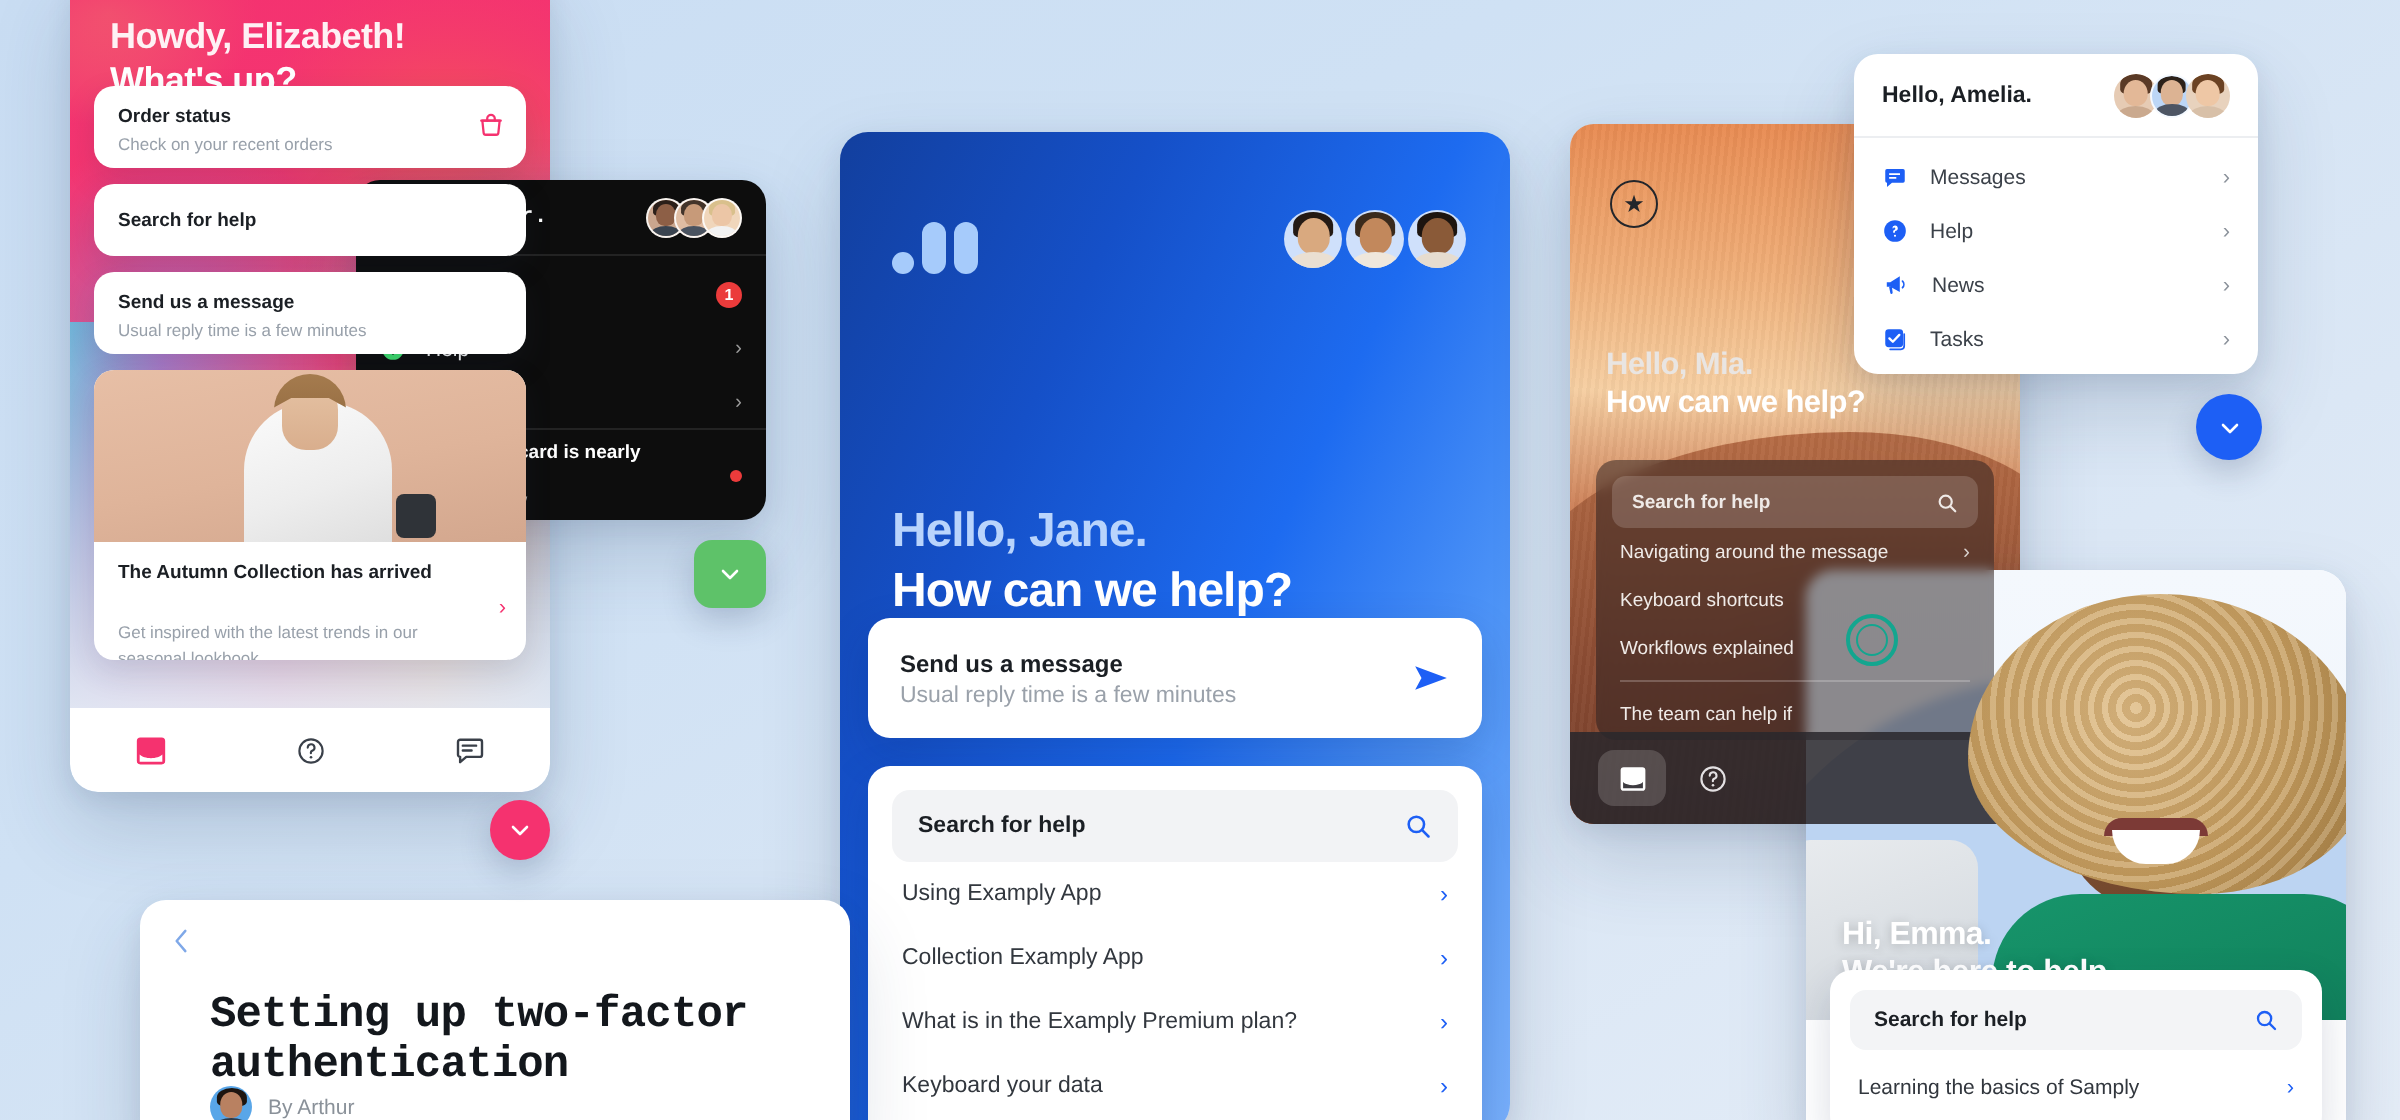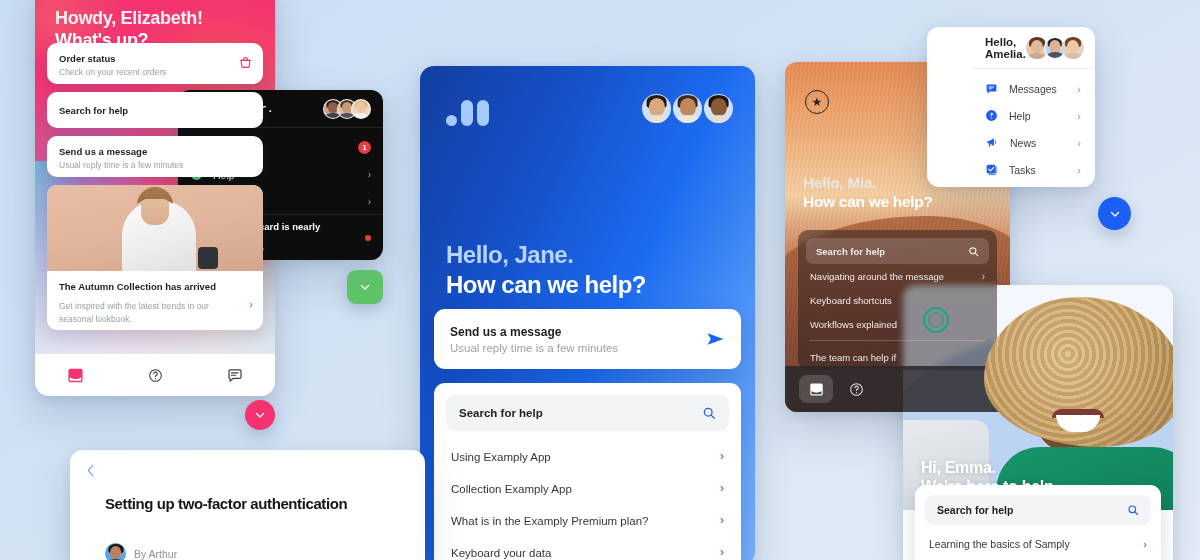--- a/index.html
+++ b/index.html
@@ -68,21 +68,21 @@
   #p-article .photo .hair{
     position:absolute; left:50%; top:2px; width:36px; height:40px; transform:translateX(-50%);
     background: linear-gradient(180deg,#a57b4e 0%, #8a6339 100%);
     border-radius: 18px 18px 10px 10px; clip-path: polygon(0 0,100% 0,100% 42%,76% 30%,24% 30%,0 42%);
   }
   #p-article .photo .bag{
     position:absolute; left:70%; top:62px; width:20px; height:22px; background:#2f3338; border-radius:4px;
   }
   #p-article .atxt { padding: 10px 12px 0 12px; position: relative;}
   #p-article .atxt .t { font-size: 9.5px; font-weight:bold; color:#1b1f24; }
-  #p-article .atxt .s { font-size: 8.5px; color:#98a0aa; line-height:13px; margin-top:8px; width: 175px;}
+  #p-article .atxt .s { font-size: 8.5px; color:#98a0aa; line-height:13px; margin-top:18px; width: 175px;}
   #p-article .atxt .ch { position:absolute; right:10px; top:27px; color:#f5326f; font-size:11px; }
   #pink-messenger .tabbar {
     position:absolute; left:0; right:0; bottom:0; height:42px; background:#fff;
     display:flex; align-items:center; justify-content:space-around; z-index:5;
     border-radius: 0 0 14px 14px;
   }
 
   
   #dark-messenger { left:178px; top:90px; width:205px; height:170px; background:#0d0d0d; border-radius:12px; }
   #dark-messenger .dhdr { height:38px; display:flex; align-items:center; justify-content:space-between;
@@ -95,41 +95,41 @@
     font-size:8px; display:flex; align-items:center; justify-content:center; font-weight:bold;}
   #dark-messenger .dnote { position:absolute; left:0; right:0; bottom:0; height:46px;
     border-top:1px solid #232323; display:flex; align-items:center; gap:9px; padding: 0 12px; }
   #dark-messenger .dnote .t { color:#fff; font-size:9.5px; font-weight:bold; }
   #dark-messenger .dnote .s { color:#a9a9a9; font-size:9px; margin-top:2px;}
   #dark-messenger .dot { width:6px; height:6px; border-radius:50%; background:#eb3b3b; }
 
   
   #blue-messenger { left:420px; top:66px; width:335px; height:500px; border-radius:14px;
     background: linear-gradient(115deg, #123f9e 0%, #1550c8 28%, #1d6bf0 55%, #4f95f7 78%, #79b0fb 100%); }
-  #blue-messenger .bhdr { position:relative; height:255px; }
+  #blue-messenger .bhdr { position:relative; height:255px;margin-top:11px; }
   #blue-messenger .logo { position:absolute; left:26px; top:34px; display:flex; align-items:flex-end; gap:4px; }
   #blue-messenger .logo i { display:block; background:#a6cbfb; border-radius:6px; }
   #blue-messenger .logo i.d1 { width:11px; height:11px; border-radius:50%; }
   #blue-messenger .logo i.d2 { width:12px; height:26px; }
   #blue-messenger .logo i.d3 { width:12px; height:26px; }
   #blue-messenger .avatars { position:absolute; right:22px; top:28px; display:flex; }
   #blue-messenger .hello { position:absolute; left:26px; bottom:22px; color:#fff; }
   #blue-messenger .hello .l1 { font-size:24px; font-weight:bold; color:#b9d4fc; letter-spacing:-.5px;}
   #blue-messenger .hello .l2 { font-size:24px; font-weight:bold; letter-spacing:-.5px; margin-top:2px;}
   #blue-messenger .bcard { position:absolute; left:14px; right:14px; background:#fff; border-radius:11px;
     box-shadow: 0 8px 22px rgba(10,35,90,.18); }
   #b-send { top:243px; height:60px; padding:12px 16px; display:flex; align-items:center; }
   #b-send .t { font-size:12px; font-weight:bold; color:#1b1f24; }
   #b-send .s { font-size:11.5px; color:#9aa1aa; margin-top:3px;}
   #b-send .arrow { margin-left:auto; color:#1d5ff5; font-size:17px; }
   #b-help { top:317px; bottom:-70px; padding:12px; }
   #b-search { height:36px; background:#f2f3f5; border-radius:9px; display:flex; align-items:center;
     padding:0 13px; }
   #b-search .ph { font-size:11.5px; font-weight:bold; color:#1b1f24; }
-  #b-help .item { height:32px; display:flex; align-items:flex-end; padding: 0 5px; font-size:11.5px; color:#32373e;}
+  #b-help .item { height:32px; display:flex; align-items:center; padding: 0 5px; font-size:11.5px; color:#32373e;}
   #b-help .item .ch { margin-left:auto; color:#1d5ff5; font-size:12px;}
   #b-help .item:first-of-type { margin-top:6px; }
 
   
   #desert-messenger { left:785px; top:62px; width:225px; height:350px; border-radius:12px;
     background: linear-gradient(180deg, #e88b52 0%, #f0b07a 22%, #f6cfa2 38%, #c97a52 56%, #8f4f36 100%); }
   #desert-messenger .grain{ position:absolute; inset:0;
     background: repeating-linear-gradient(96deg, rgba(255,255,255,.05) 0 2px, rgba(0,0,0,.05) 2px 4px);
     opacity:.55;}
   #desert-messenger .dune {
@@ -152,21 +152,21 @@
     font-size:9.5px; color:#f0ebe8; }
   #desert-messenger .panel .it .ch { margin-left:auto; color:#d9d2ce; font-size:10px;}
   #desert-messenger .panel .sep { height:1px; background: rgba(255,255,255,.22); margin:4px 4px; }
   #desert-messenger .dtab { position:absolute; left:0; right:0; bottom:0; height:46px;
     background: rgba(42,40,44,.86); display:flex; align-items:center; gap:16px; padding-left:14px; z-index:3;
     border-radius: 0 0 12px 12px;}
   #desert-messenger .dtab .pill { width:34px; height:28px; border-radius:8px; background: rgba(255,255,255,.16);
     display:flex; align-items:center; justify-content:center; }
 
   
-  #amelia-menu { left:927px; top:27px; width:168px; height:160px; background:#fff; border-radius:12px;padding-left:44px; }
+  #amelia-menu { left:927px; top:27px; width:202px; height:160px; background:#fff; border-radius:12px; }
   #amelia-menu .ahdr { height:42px; display:flex; align-items:center; justify-content:space-between;
     padding:0 14px; border-bottom:1px solid #eceef1; }
   #amelia-menu .ahdr .nm { font-size:11.5px; font-weight:bold; color:#1b1f24;}
   #amelia-menu .arow { height:27px; display:flex; align-items:center; padding:0 14px; gap:11px;}
   #amelia-menu .arow .lbl { font-size:10.5px; color:#3b4149; flex:1;}
   #amelia-menu .arow .ch { color:#8b929b; font-size:11px;}
 
   
   #emma-messenger { left:903px; top:285px; width:270px; height:290px; border-radius:14px; background:#fff; }
   #emma-messenger .ehero { position:relative; height:225px; overflow:hidden;
@@ -202,22 +202,22 @@
   #emma-messenger .ecard .srch { height:30px; background:#f3f4f6; border-radius:8px; display:flex;
     align-items:center; padding:0 12px;}
   #emma-messenger .ecard .srch .ph { font-size:10.5px; font-weight:bold; color:#1b1f24;}
   #emma-messenger .ecard .it { height:30px; display:flex; align-items:center; padding:0 4px;
     font-size:10.5px; color:#32373e; margin-top:4px;}
   #emma-messenger .ecard .it .ch { margin-left:auto; color:#1d5ff5; font-size:11px;}
 
   
   #article-card { left:70px; top:450px; width:355px; height:130px; background:#fff; border-radius:13px; }
   #article-card .back { position:absolute; left:16px; top:14px; color:#7fa8e8; font-size:13px;}
-  #article-card .ttl { position:absolute; left:35px; top:45px; font-size:15px; font-weight:bold;
-    color:#13171c; letter-spacing:-.4px;}
+  #article-card .ttl { position:absolute; left:35px; top:45px; font-size:22px; font-weight:bold;
+    color:#13171c; letter-spacing:-.4px;font-family:Liberation Mono, monospace;}
   #article-card .sub { position:absolute; left:35px; top:70px; font-size:12px; color:#5b636d;}
   #article-card .by { position:absolute; left:35px; top:93px; display:flex; align-items:center; gap:8px;}
   #article-card .by .nm { font-size:10.5px; color:#8a9199;}
 
   
   .launcher { position:absolute; display:flex; align-items:center; justify-content:center; color:#fff;
     box-shadow: 0 6px 16px rgba(30,50,90,.22); }
   #launcher-green { left:347px; top:270px; width:36px; height:34px; border-radius:9px; background:#5ec269; }
   #launcher-pink  { left:245px; top:400px; width:30px; height:30px; border-radius:50%; background:#f5326f; }
   #launcher-blue  { left:1098px; top:197px; width:33px; height:33px; border-radius:50%; background:#1d5ff5; }

